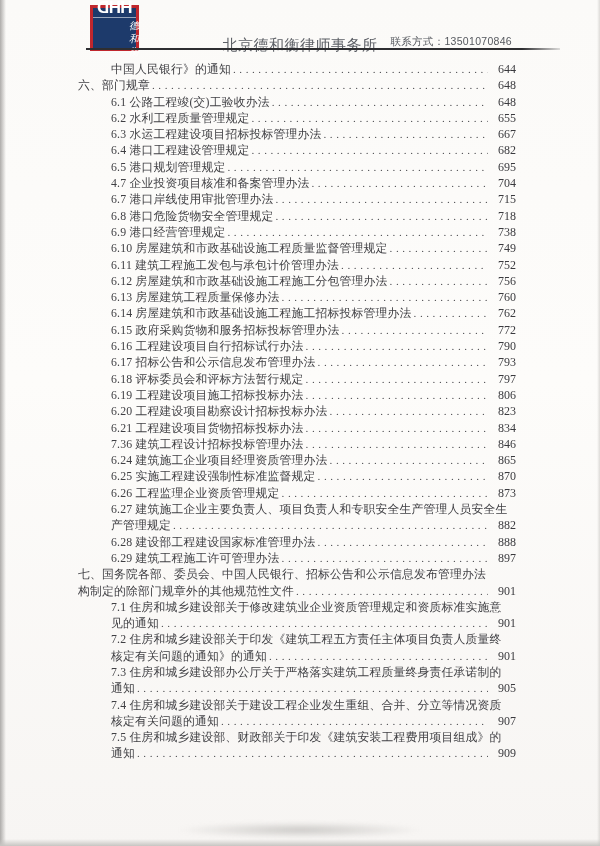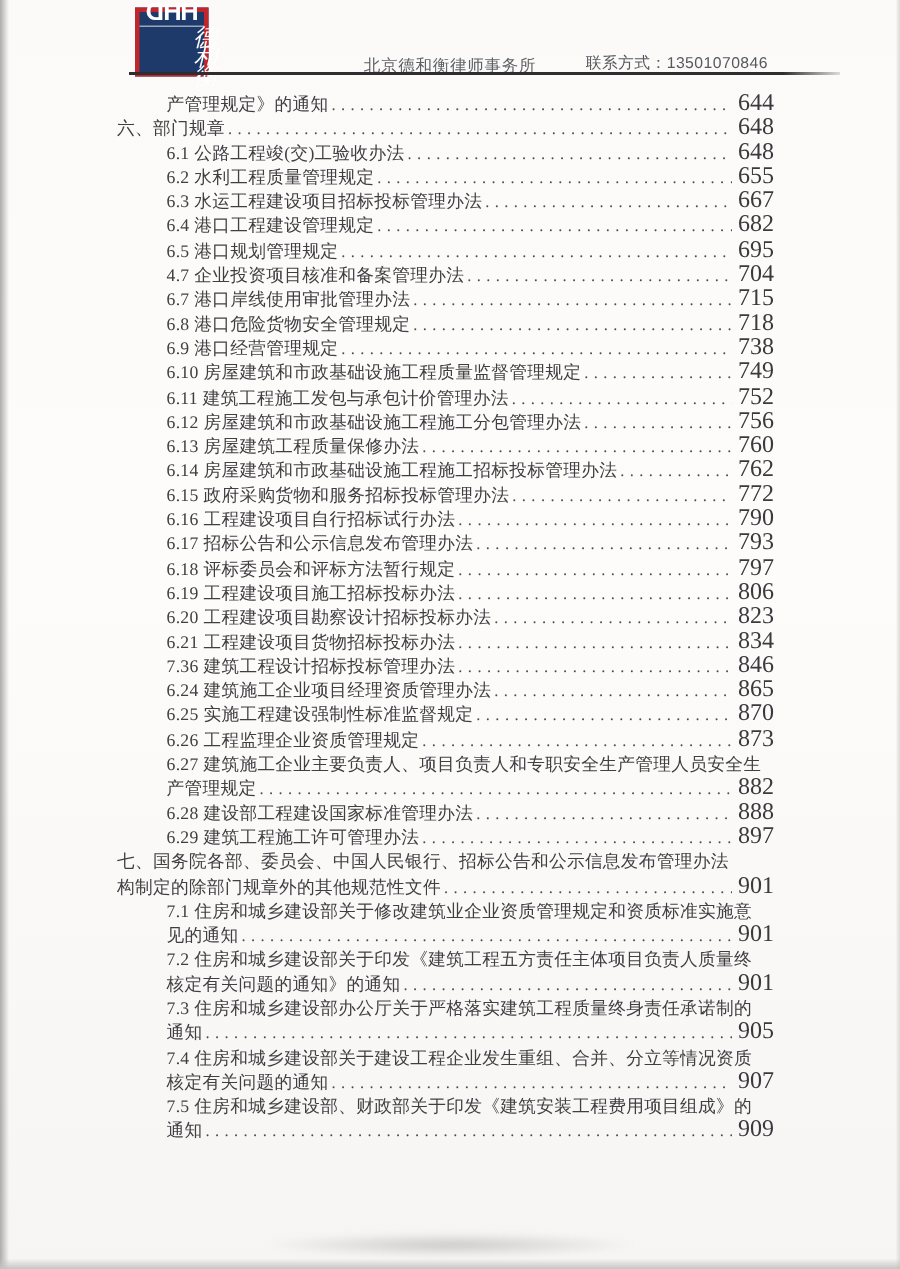--- a/index.html
+++ b/index.html
@@ -42,31 +42,31 @@
     border: 3px solid #c0272d;
     display: flex; flex-direction: column; align-items: center; justify-content: center;
     font-family: "Liberation Sans", sans-serif;
   }
   .logo-acronym {
     color: #ffffff; font-weight: bold; font-size: 17px; line-height: 19px;
     letter-spacing: -1px;
   }
   .logo-d { display: inline-block; transform: scaleX(-1); }
   .logo-cn {
-    color: #fefefe; font-size: 16px; line-height: 13px;
+    color: #fefefe; font-size: 10px; line-height: 13px;
     border-top: 1px solid rgba(255,255,255,0.55);
     width: 100%; text-align: center; padding-top: 1px;
     font-style: italic;
     padding-left: 36px;
   }
   .firm-name {
     position: absolute; left: 160px; top: 36px; width: 280px;
     text-align: center;
     font-family: "Liberation Sans", sans-serif;
-    font-size: 11px; color: #5d6066; letter-spacing: 0.5px;
+    font-size: 15px; color: #5d6066; letter-spacing: 0.5px;
   }
   .contact {
     position: absolute; right: 88px; top: 35px;
     font-family: "Liberation Sans", sans-serif;
     font-size: 10.5px; color: #55585e; letter-spacing: 0.3px;
   }
   .header-rule {
     position: absolute; left: 86px; top: 48px; width: 474px; height: 2px;
     background: linear-gradient(90deg, #2e2e31 0%, #2e2e31 92%, rgba(46,46,49,0.15) 100%);
   }
@@ -86,21 +86,21 @@
   .toc-dots {
     flex: 1 1 auto; overflow: hidden; white-space: nowrap;
     margin: 0 3px 0 2px; color: #4b4b4f;
     font-size: 11px; letter-spacing: 3.6px;
   }
   .toc-dots::after {
     content: "...........................................................................................................................";
   }
   .toc-page {
     flex: 0 0 auto; min-width: 25px; text-align: right;
-    color: #3a3a3e; font-size: 16px;
+    color: #3a3a3e; font-size: 12px;
   }
 </style>
 </head>
 <body>
 
 <div class="edge-left"></div>
 <div class="edge-right"></div>
 <div class="edge-bottom"></div>
 <div class="bottom-smudge"></div>
 
@@ -110,21 +110,21 @@
     <div class="logo-cn">德和衡</div>
   </div>
   <div class="firm-name">北京德和衡律师事务所</div>
   <div class="contact">联系方式：13501070846</div>
   <div class="header-rule"></div>
 </div>
 
 <div class="toc" id="toc-list">
 
     <div class="toc-line lv-item">
-      <span class="toc-text">产管理规定》的通知</span>
+      <span class="toc-text">中国人民银行》的通知</span>
       <span class="toc-dots"></span>
       <span class="toc-page">644</span>
     </div>
 
     <div class="toc-line lv-section">
       <span class="toc-text">六、部门规章</span>
       <span class="toc-dots"></span>
       <span class="toc-page">648</span>
     </div>
 

